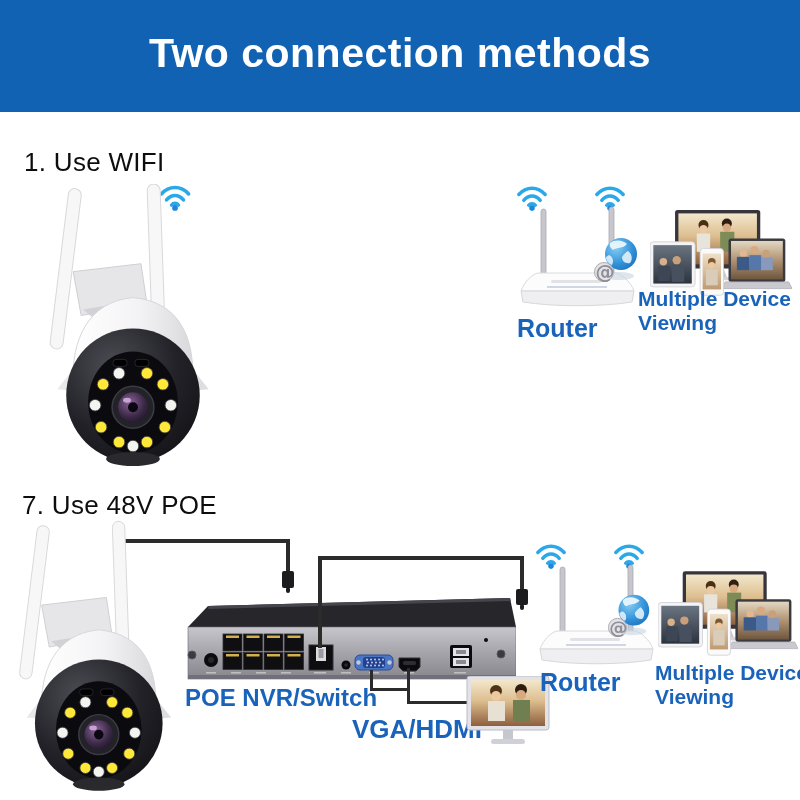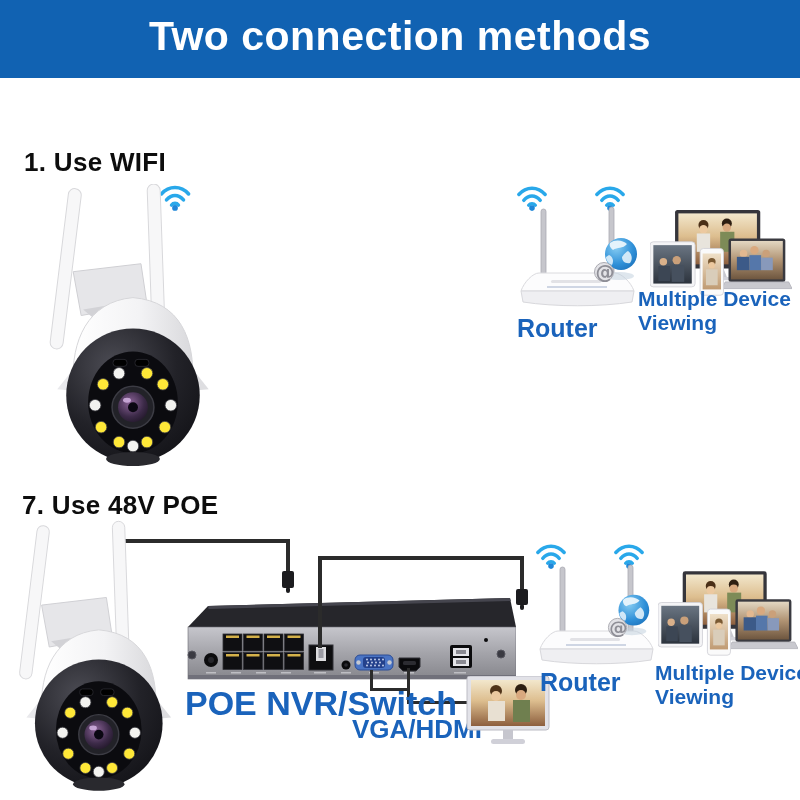--- a/index.html
+++ b/index.html
@@ -1,22 +1,22 @@
 <!DOCTYPE html>
 <html style="--header-bg: #1162b2; --label-blue: #1a63bb; --wifi-blue: #29a8ea; --cable: #2b2b2b;"><head>
 <meta charset="utf-8">
 <style>
   html,body{margin:0;padding:0;background:#fff}
   #page{position:relative;width:800px;height:800px;background:#ffffff;overflow:hidden;
         font-family:"Liberation Sans",sans-serif;}
   .abs{position:absolute}
-  .banner{position:absolute;left:0;top:0;width:800px;height:78px;background:var(--header-bg,#1162b2);
+  .banner{position:absolute;left:0;top:0;width:800px;height:112px;background:var(--header-bg,#1162b2);
           display:flex;align-items:center;justify-content:center;padding-bottom:6px;box-sizing:border-box}
   .banner span{color:#ffffff;font-size:41px;font-weight:700;letter-spacing:.5px}
-  .heading{position:absolute;color:#0d0d0d;font-size:26px;font-weight:700;letter-spacing:.3px;white-space:nowrap}
+  .heading{position:absolute;color:#0d0d0d;font-size:26px;font-weight:400;letter-spacing:.3px;white-space:nowrap}
   .blue-label{position:absolute;color:var(--label-blue,#1a63bb);font-weight:700;white-space:pre-line}
   .cable{position:absolute;background:var(--cable,#2b2b2b)}
   .plug{position:absolute;background:#1c1c1f;border-radius:2px}
 </style>
 </head>
 <body>
 
 <svg width="0" height="0" style="position:absolute" aria-hidden="true">
   <defs>
     <linearGradient id="gBody" x1="0" y1="0" x2="1" y2="0">
@@ -296,21 +296,21 @@
 
   <div class="cable" style="left:370px;top:670px;width:3px;height:21px"></div>
   <div class="cable" style="left:370px;top:688px;width:40px;height:3px"></div>
   <div class="cable" style="left:407px;top:668px;width:3px;height:36px"></div>
   <div class="cable" style="left:407px;top:701px;width:62px;height:3px"></div>
 
   <svg class="abs" style="left:-6px;top:516px" width="200" height="282">
       <use href="#sym-camera"></use>
     </svg>
 
-  <div class="blue-label" style="left:185px;top:684px;font-size:34px">POE NVR/Switch</div>
+  <div class="blue-label" style="left:185px;top:684px;font-size:24px">POE NVR/Switch</div>
   <div class="blue-label" style="left:352px;top:714px;font-size:26px">VGA/HDMI</div>
 
   <svg class="abs" style="left:466px;top:676px" width="84" height="74">
       <use href="#sym-monitor"></use>
     </svg>
 
   <svg class="abs" style="left:534px;top:541px" width="126" height="128">
       <use href="#sym-router"></use>
     </svg>
   <svg class="abs" style="left:606px;top:590px" width="48" height="50">

